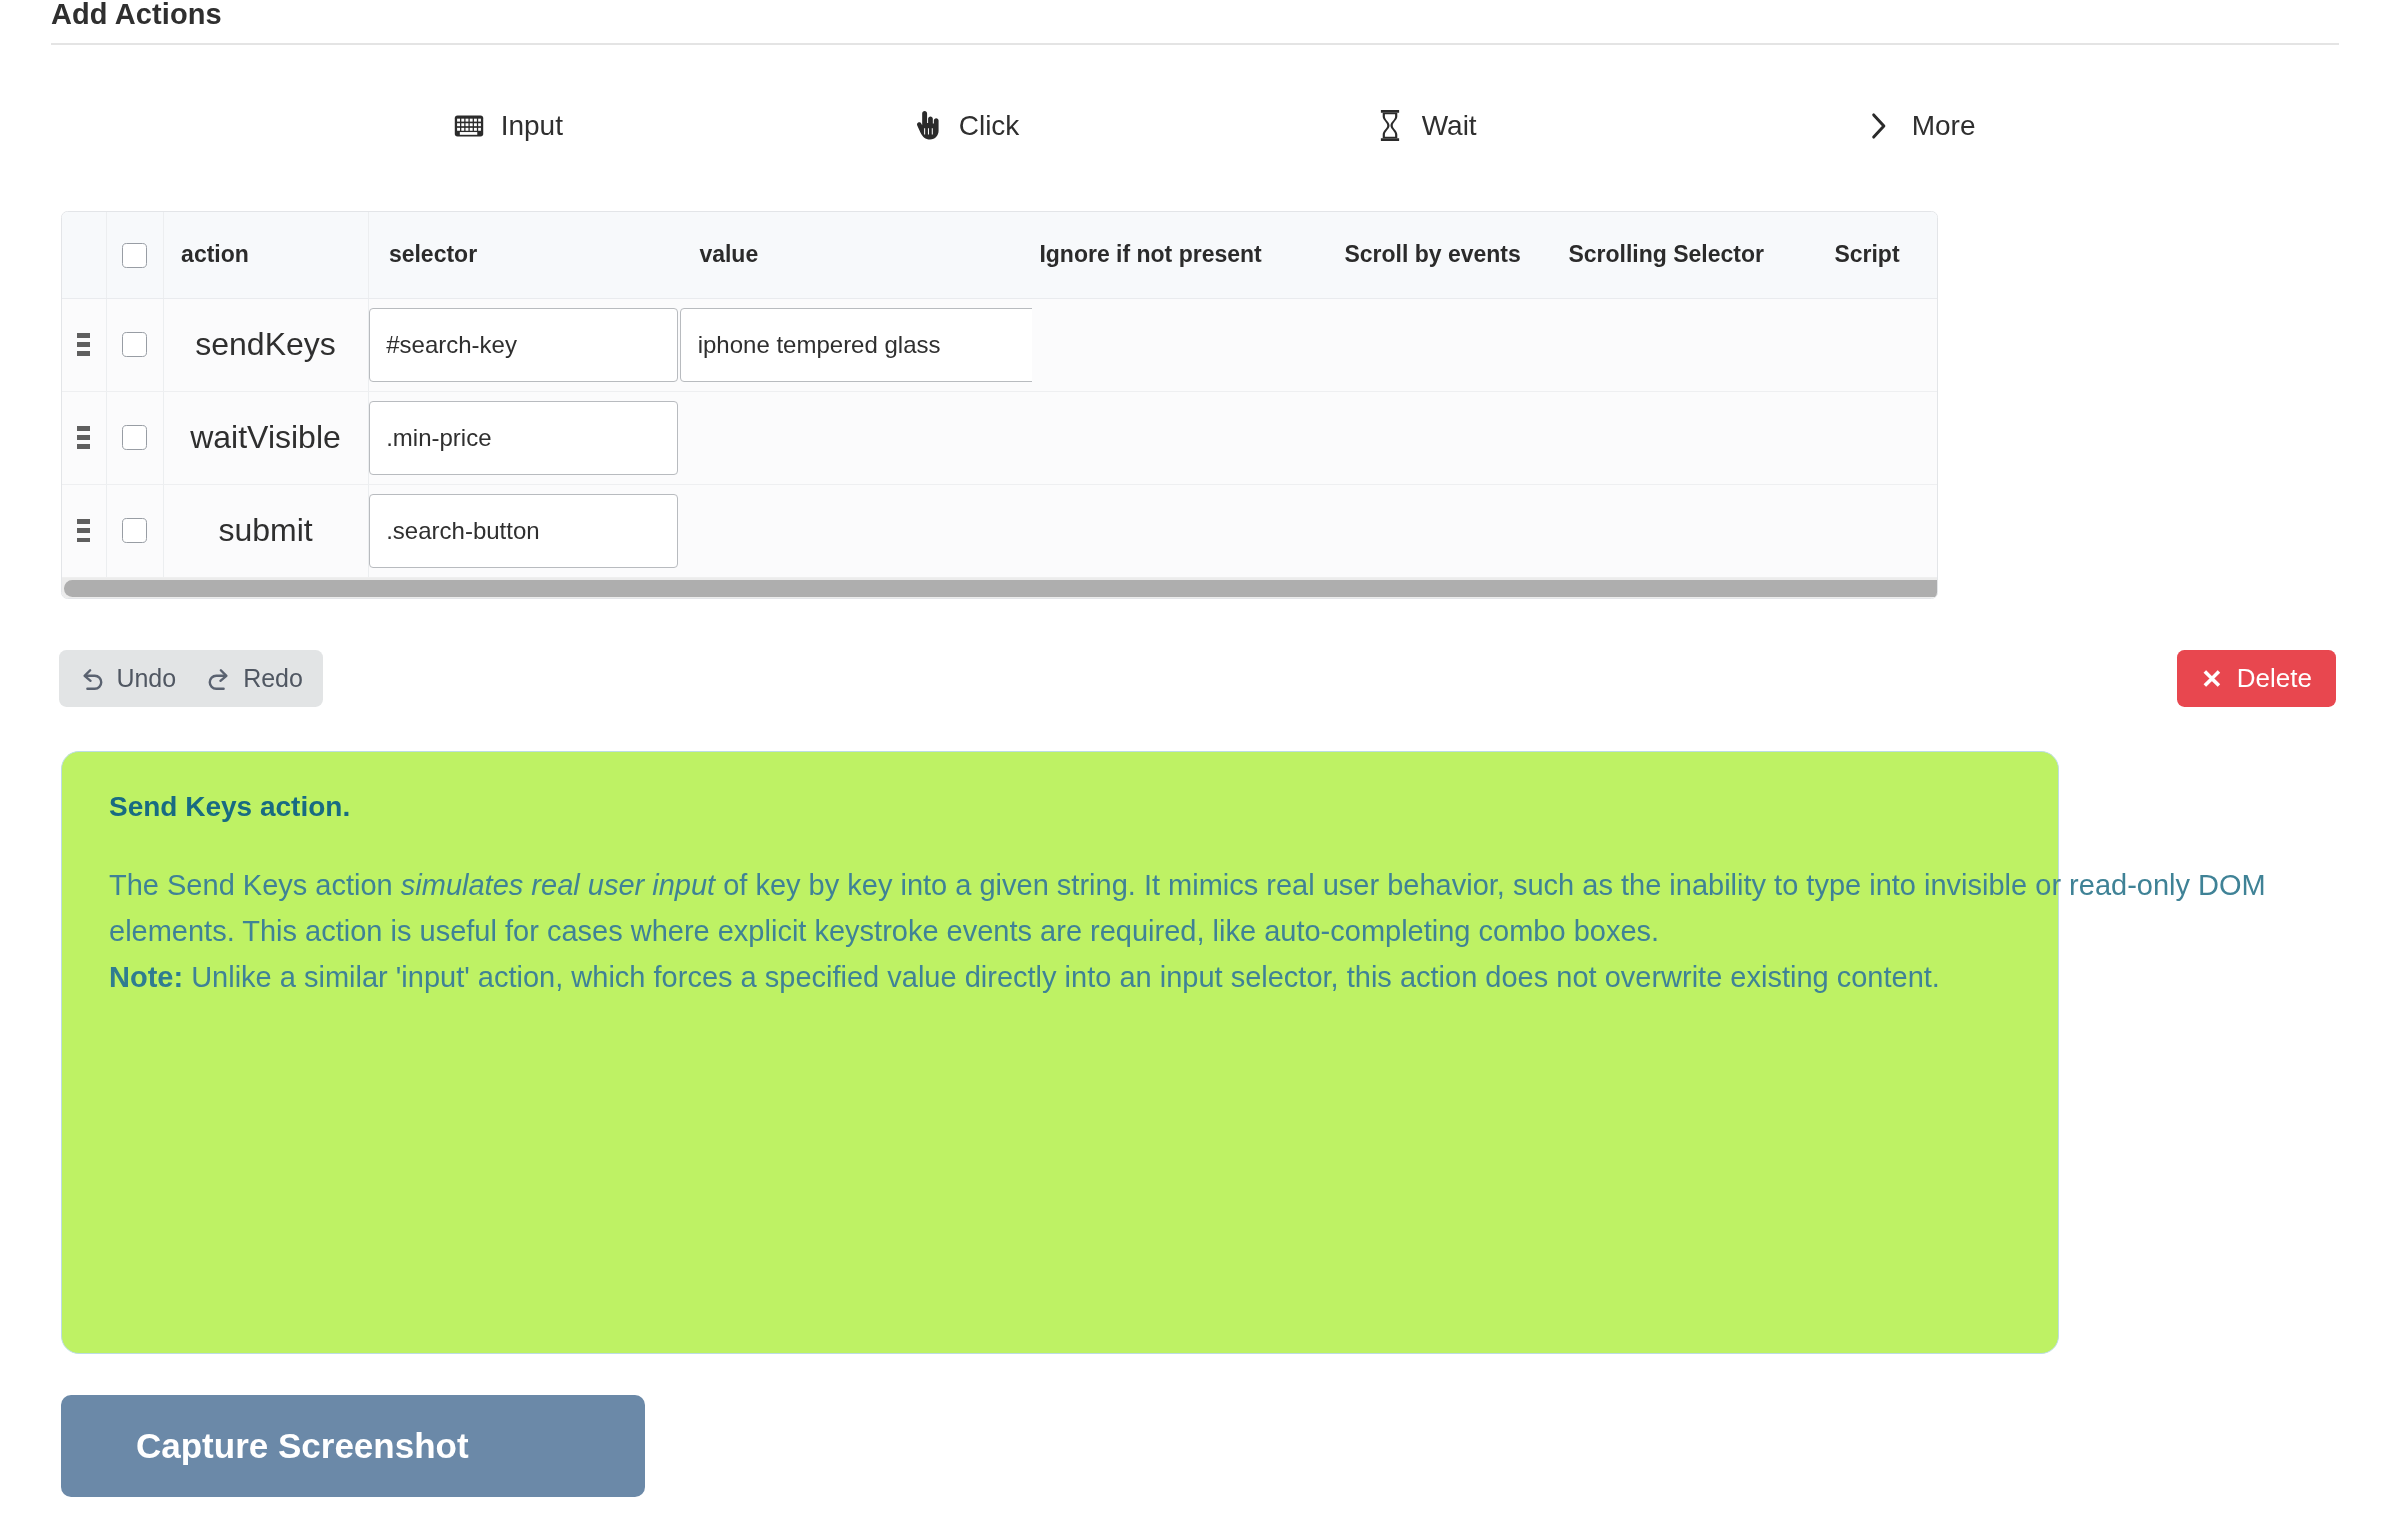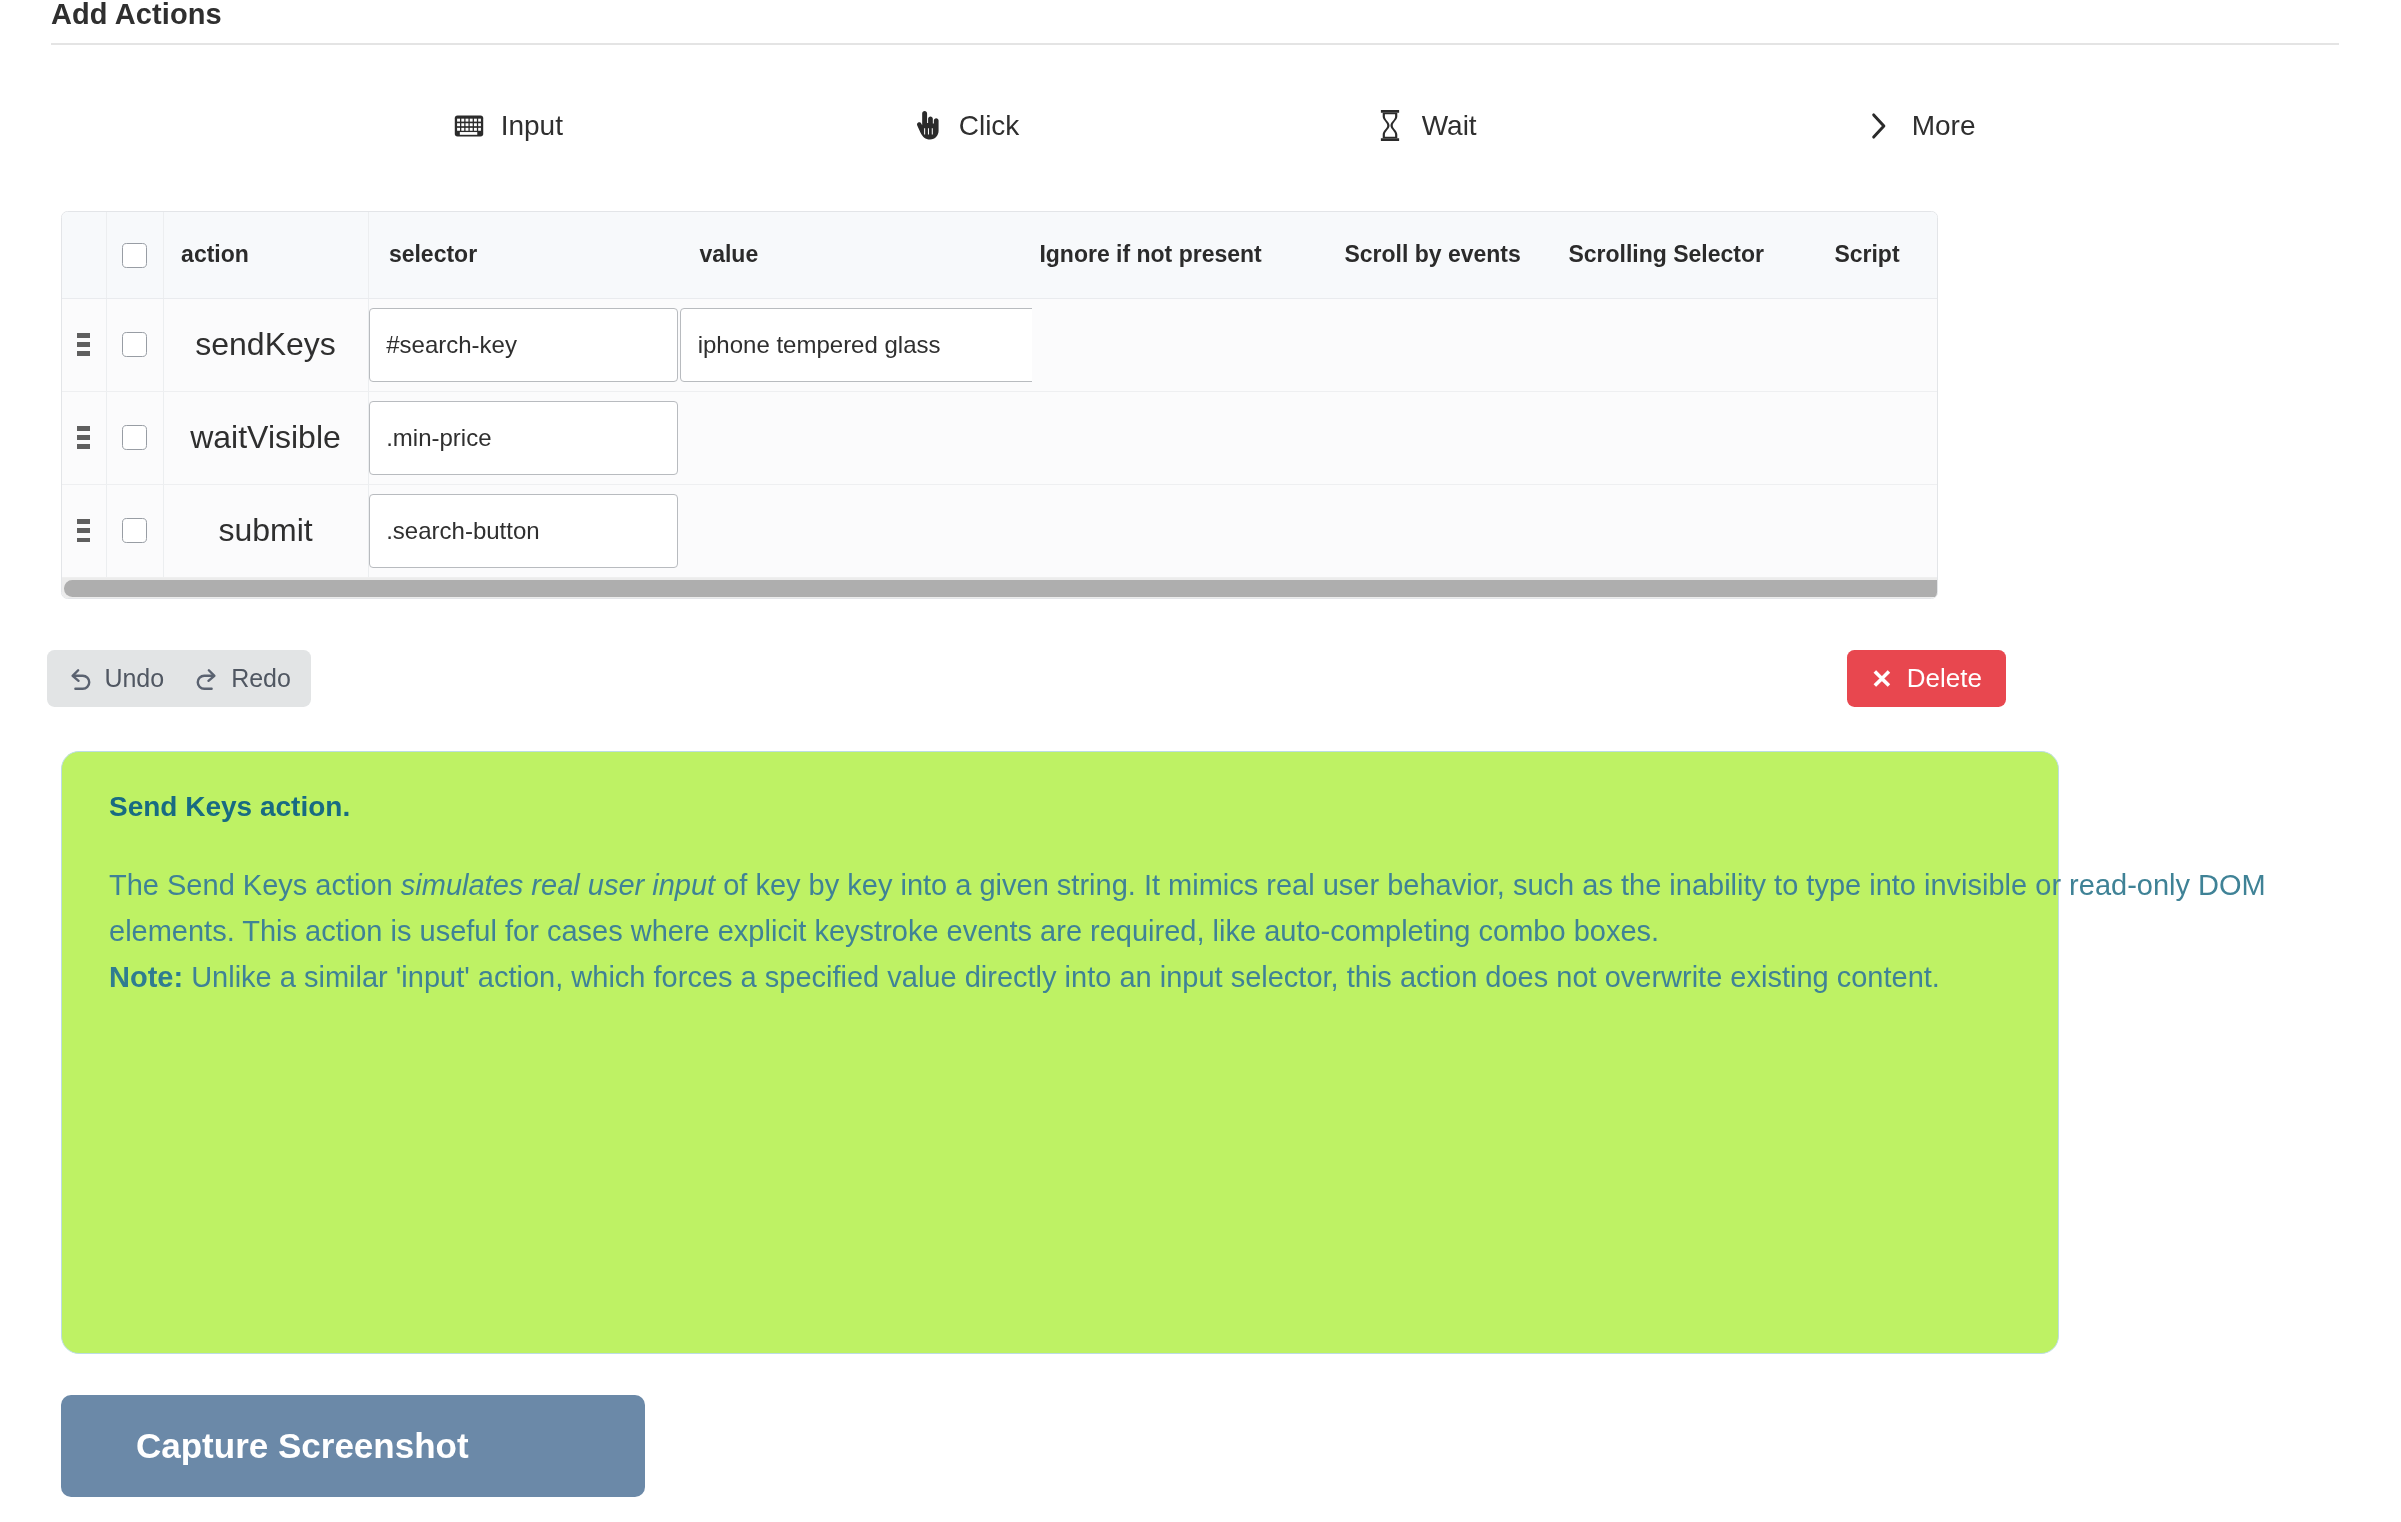--- a/index.html
+++ b/index.html
@@ -193,23 +193,23 @@
     top: 1.9px;
     height: 16.7px;
     width: 2222px;
     background: #aeaeae;
     border-radius: 8.3px;
   }
 
   
   .toolbar-row {
     position: absolute;
-    left: 47px;
+    left: 59px;
     top: 650px;
-    width: 1959px;
+    width: 2277px;
     height: 57px;
   }
   .undo-group {
     position: absolute;
     left: 0; top: 0;
     display: flex;
     align-items: center;
     background: #e2e4e5;
     border-radius: 7.4px;
     height: 57px;

